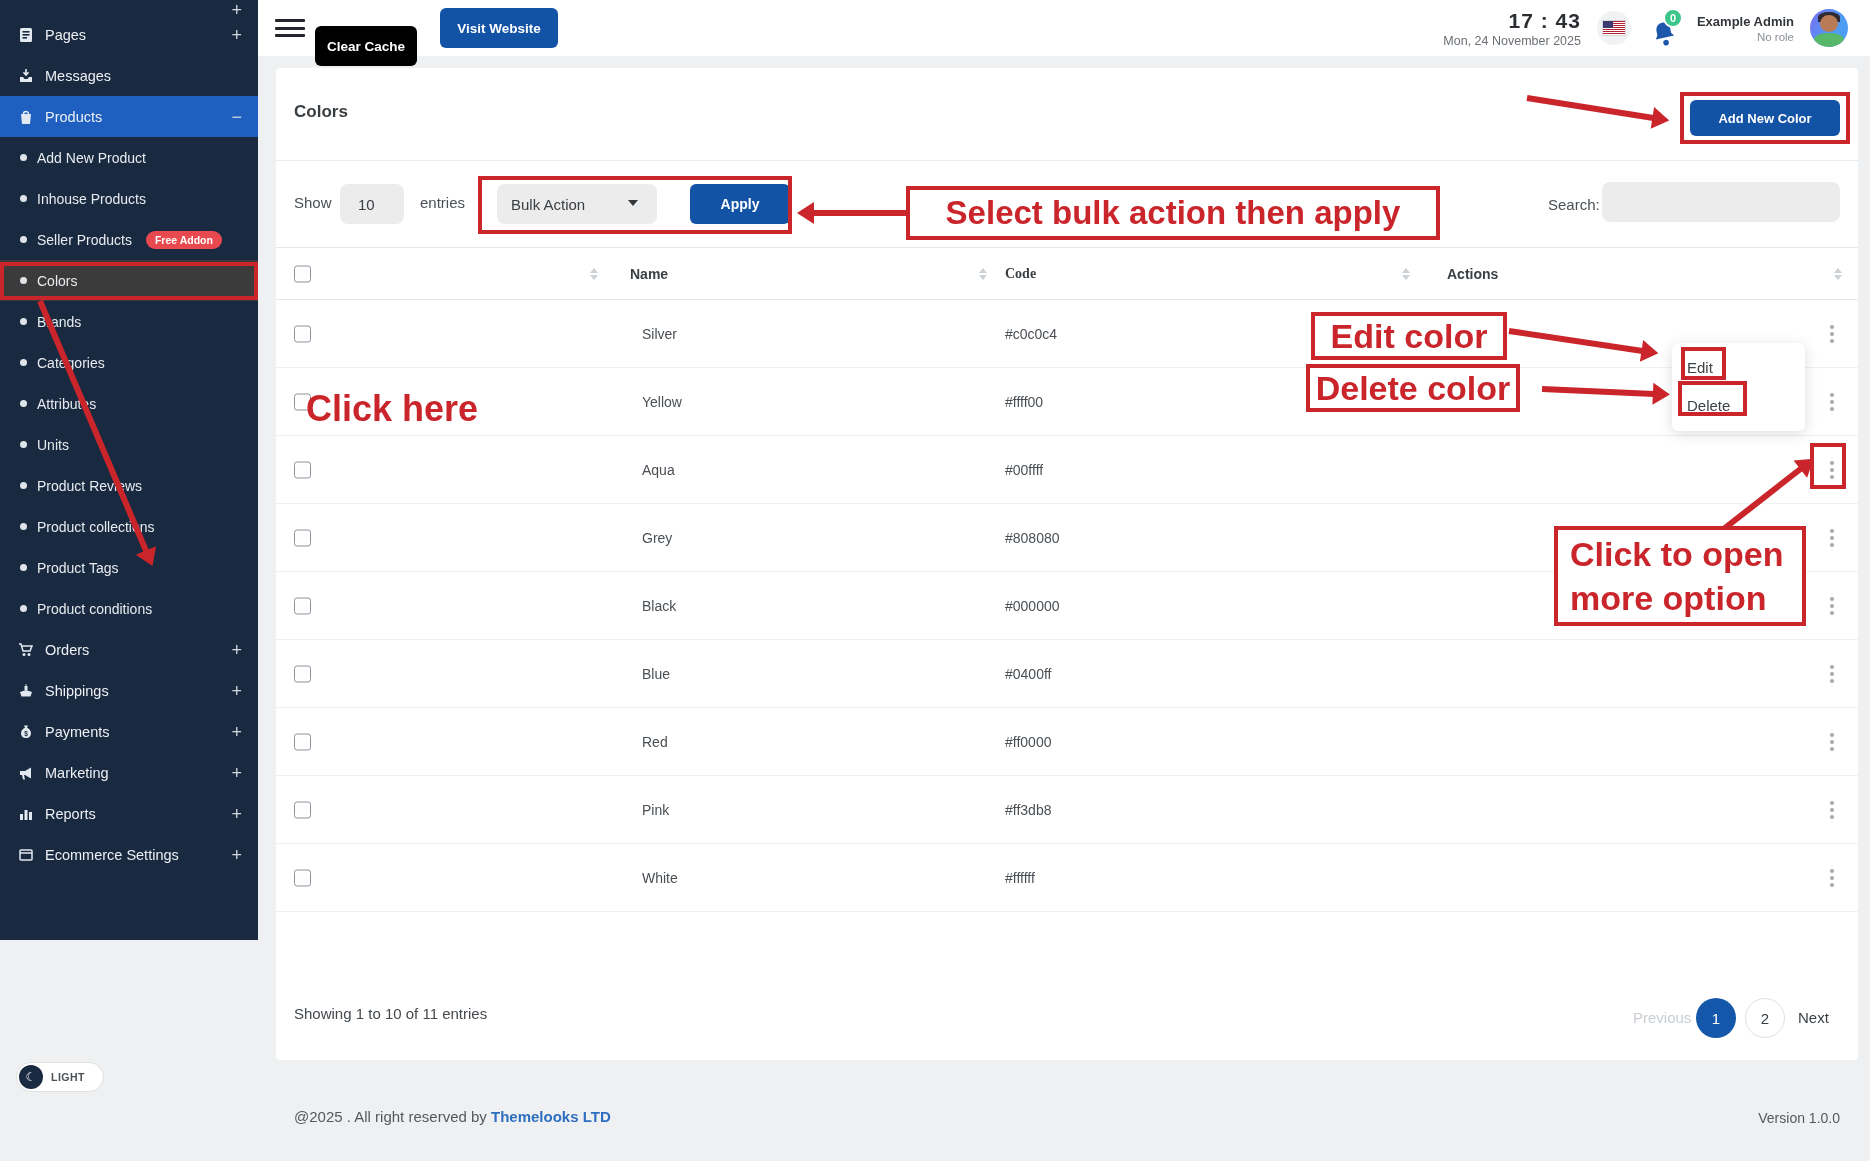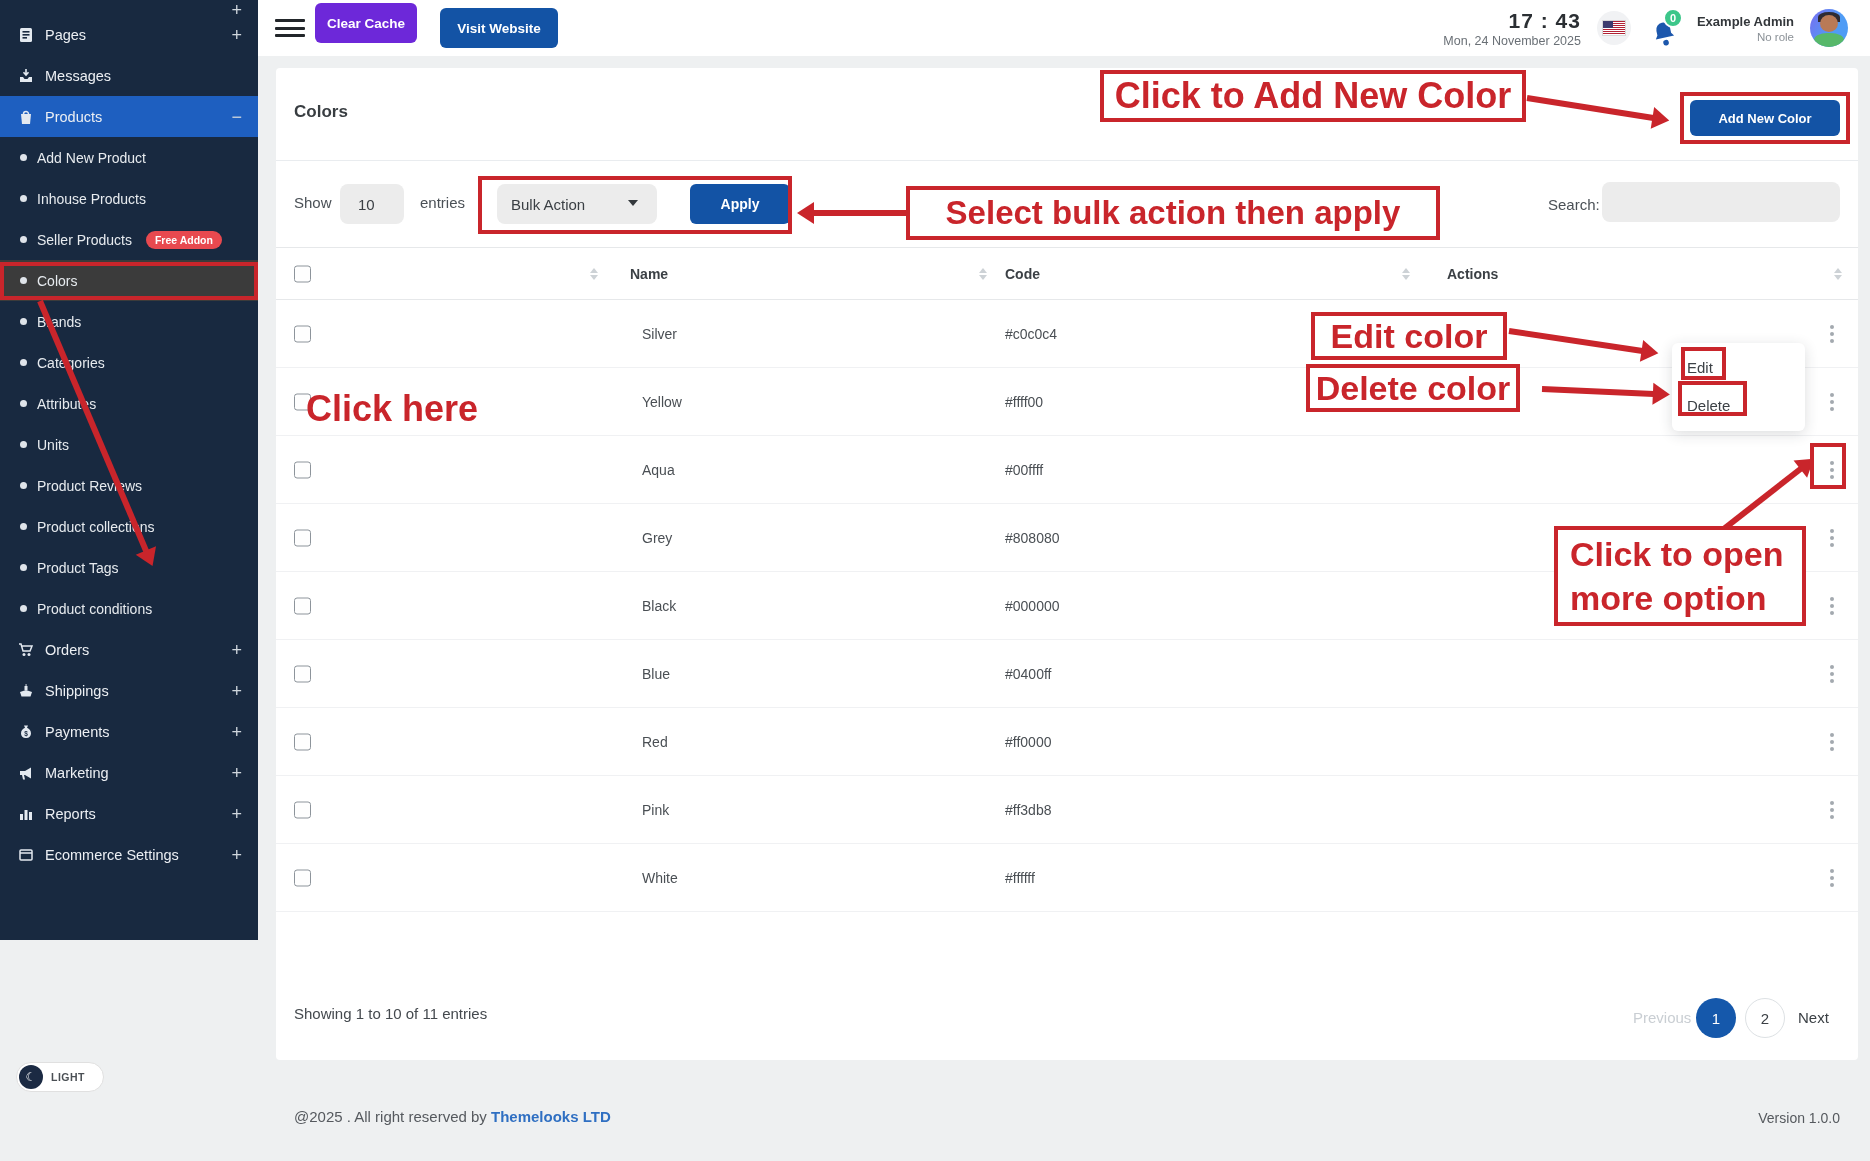--- a/index.html
+++ b/index.html
@@ -21,21 +21,21 @@
   .snav.hl{background:#3b3b3b;}
   .sbadge{margin-left:14px;background:#e8494f;color:#fff;font-size:10.5px;font-weight:bold;
           padding:3px 9px;border-radius:10px;}
 
   
   .topbar{position:absolute;left:258px;top:0;width:1612px;height:56px;background:#ffffff;}
   .hamburger{position:absolute;left:17px;top:19px;width:30px;height:18px;cursor:pointer;}
   .hamburger i{display:block;height:3px;background:#22262a;margin-bottom:4.5px;border-radius:1px;}
   .btn{display:inline-flex;align-items:center;justify-content:center;border:none;border-radius:6px;
        color:#fff;font-weight:bold;font-family:"Liberation Sans",sans-serif;cursor:pointer;}
-  .btn-light{position:absolute;left:57px;top:3px;width:102px;height:40px;background:#6d28d9;font-size:13.5px;}
+  .btn-light{position:absolute;left:57px;top:26px;width:102px;height:40px;background:#000000;font-size:13.5px;}
   .btn-dark-top{position:absolute;left:182px;top:8px;width:118px;height:40px;background:#1353a5;font-size:13.5px;}
   .top-right{position:absolute;right:22px;top:0;height:56px;display:flex;align-items:center;gap:16px;}
   .clock{width:152px;text-align:right;}
   .clock .t{font-size:21px;font-weight:bold;color:#2b2f33;letter-spacing:1px;}
   .clock .d{font-size:12.5px;color:#6a7076;margin-top:1px;}
   .flagbtn{width:34px;height:34px;border-radius:50%;background:#f1f2f4;display:flex;align-items:center;justify-content:center;cursor:pointer;}
   .usflag{width:22px;height:14px;background:repeating-linear-gradient(#b22234 0 1px,#fff 1px 2px);
           position:relative;border:0.5px solid #d8d8d8;}
   .usflag::after{content:"";position:absolute;left:0;top:0;width:10px;height:7px;background:#3c3b6e;}
   .bellwrap{position:relative;width:34px;height:40px;cursor:pointer;}
@@ -336,21 +336,21 @@
       <input type="checkbox" class="cb" style="">
       <span class="sort" style="left:314px;">
           <i class="up"></i>
           <i class="dn"></i>
         </span>
       <span class="hlabel" style="left:354px;">Name</span>
       <span class="sort" style="left:703px;">
           <i class="up"></i>
           <i class="dn"></i>
         </span>
-      <span class="hlabel" style="left:729px;">Code</span>
+      <span class="hlabel" style="left:729px;font-family:Liberation Serif, serif;">Code</span>
       <span class="sort" style="left:1126px;">
           <i class="up"></i>
           <i class="dn"></i>
         </span>
       <span class="hlabel" style="left:1171px;">Actions</span>
       <span class="sort" style="left:1558px;">
           <i class="up"></i>
           <i class="dn"></i>
         </span>
     </div>
@@ -469,21 +469,20 @@
     <span class="lt">LIGHT</span>
   </div>
 
   <div class="ann-box" style="left:0px;top:262px;width:258px;height:38px;"></div>
   <div class="ann-box" style="left:1680px;top:92px;width:170px;height:52px;"></div>
   <div class="ann-box" style="left:478px;top:176px;width:314px;height:58px;"></div>
   <div class="ann-box" style="left:1681px;top:347px;width:45px;height:33px;"></div>
   <div class="ann-box" style="left:1678px;top:381px;width:69px;height:35px;"></div>
   <div class="ann-box" style="left:1810px;top:443px;width:36px;height:46px;"></div>
 
-  <div class="ann-text" style="left:1100px;top:70px;width:426px;height:52px;font-size:36px;">Click to Add New Color</div>
   <div class="ann-text" style="left:906px;top:186px;width:534px;height:54px;font-size:33px;">Select bulk action then apply</div>
   <div class="ann-text" style="left:1311px;top:312px;width:196px;height:48px;font-size:34px;">Edit color</div>
   <div class="ann-text" style="left:1306px;top:364px;width:214px;height:48px;font-size:34px;">Delete color</div>
   <div class="ann-text" style="left:1554px;top:526px;width:252px;height:100px;font-size:34px;flex-direction:column;align-items:flex-start;padding-left:12px;line-height:44px;">
     <span>Click to open</span>
     <span>more option</span>
   </div>
   <div class="ann-plain" style="left:306px;top:388px;font-size:36px;">Click here</div>
 
   <div class="arr" style="left:1527px;top:95px;width:128px;transform:rotate(9deg);"></div>

